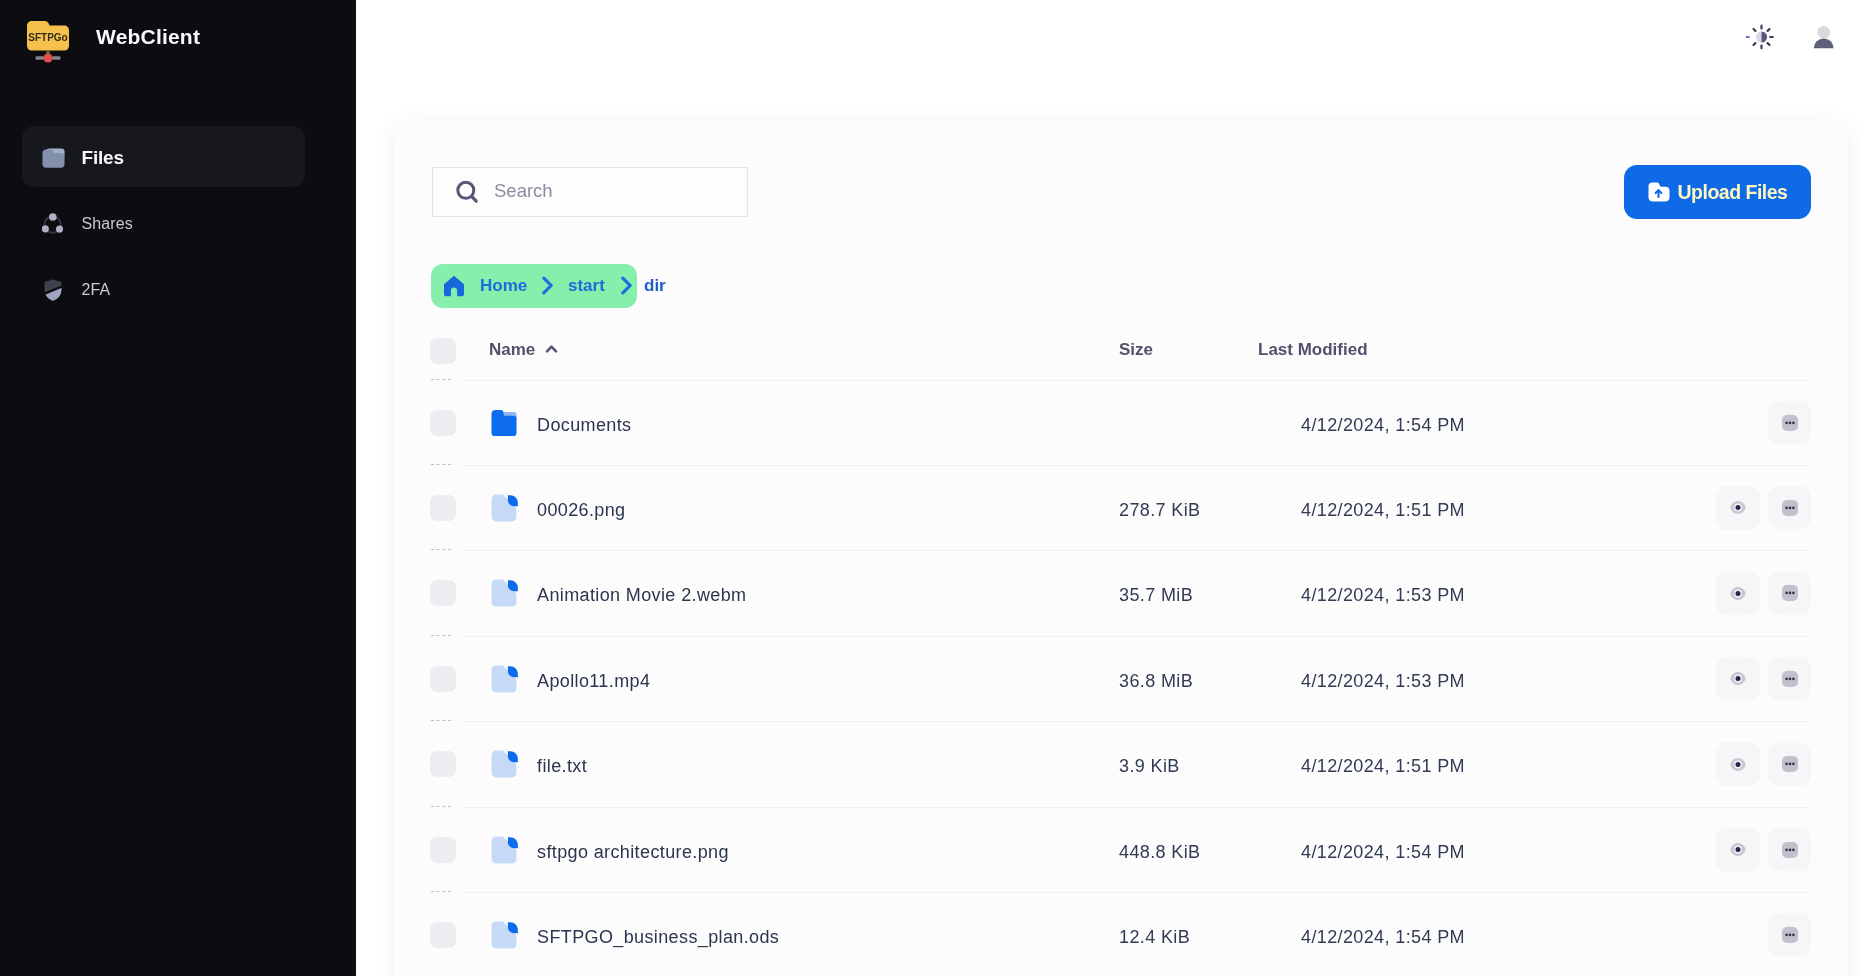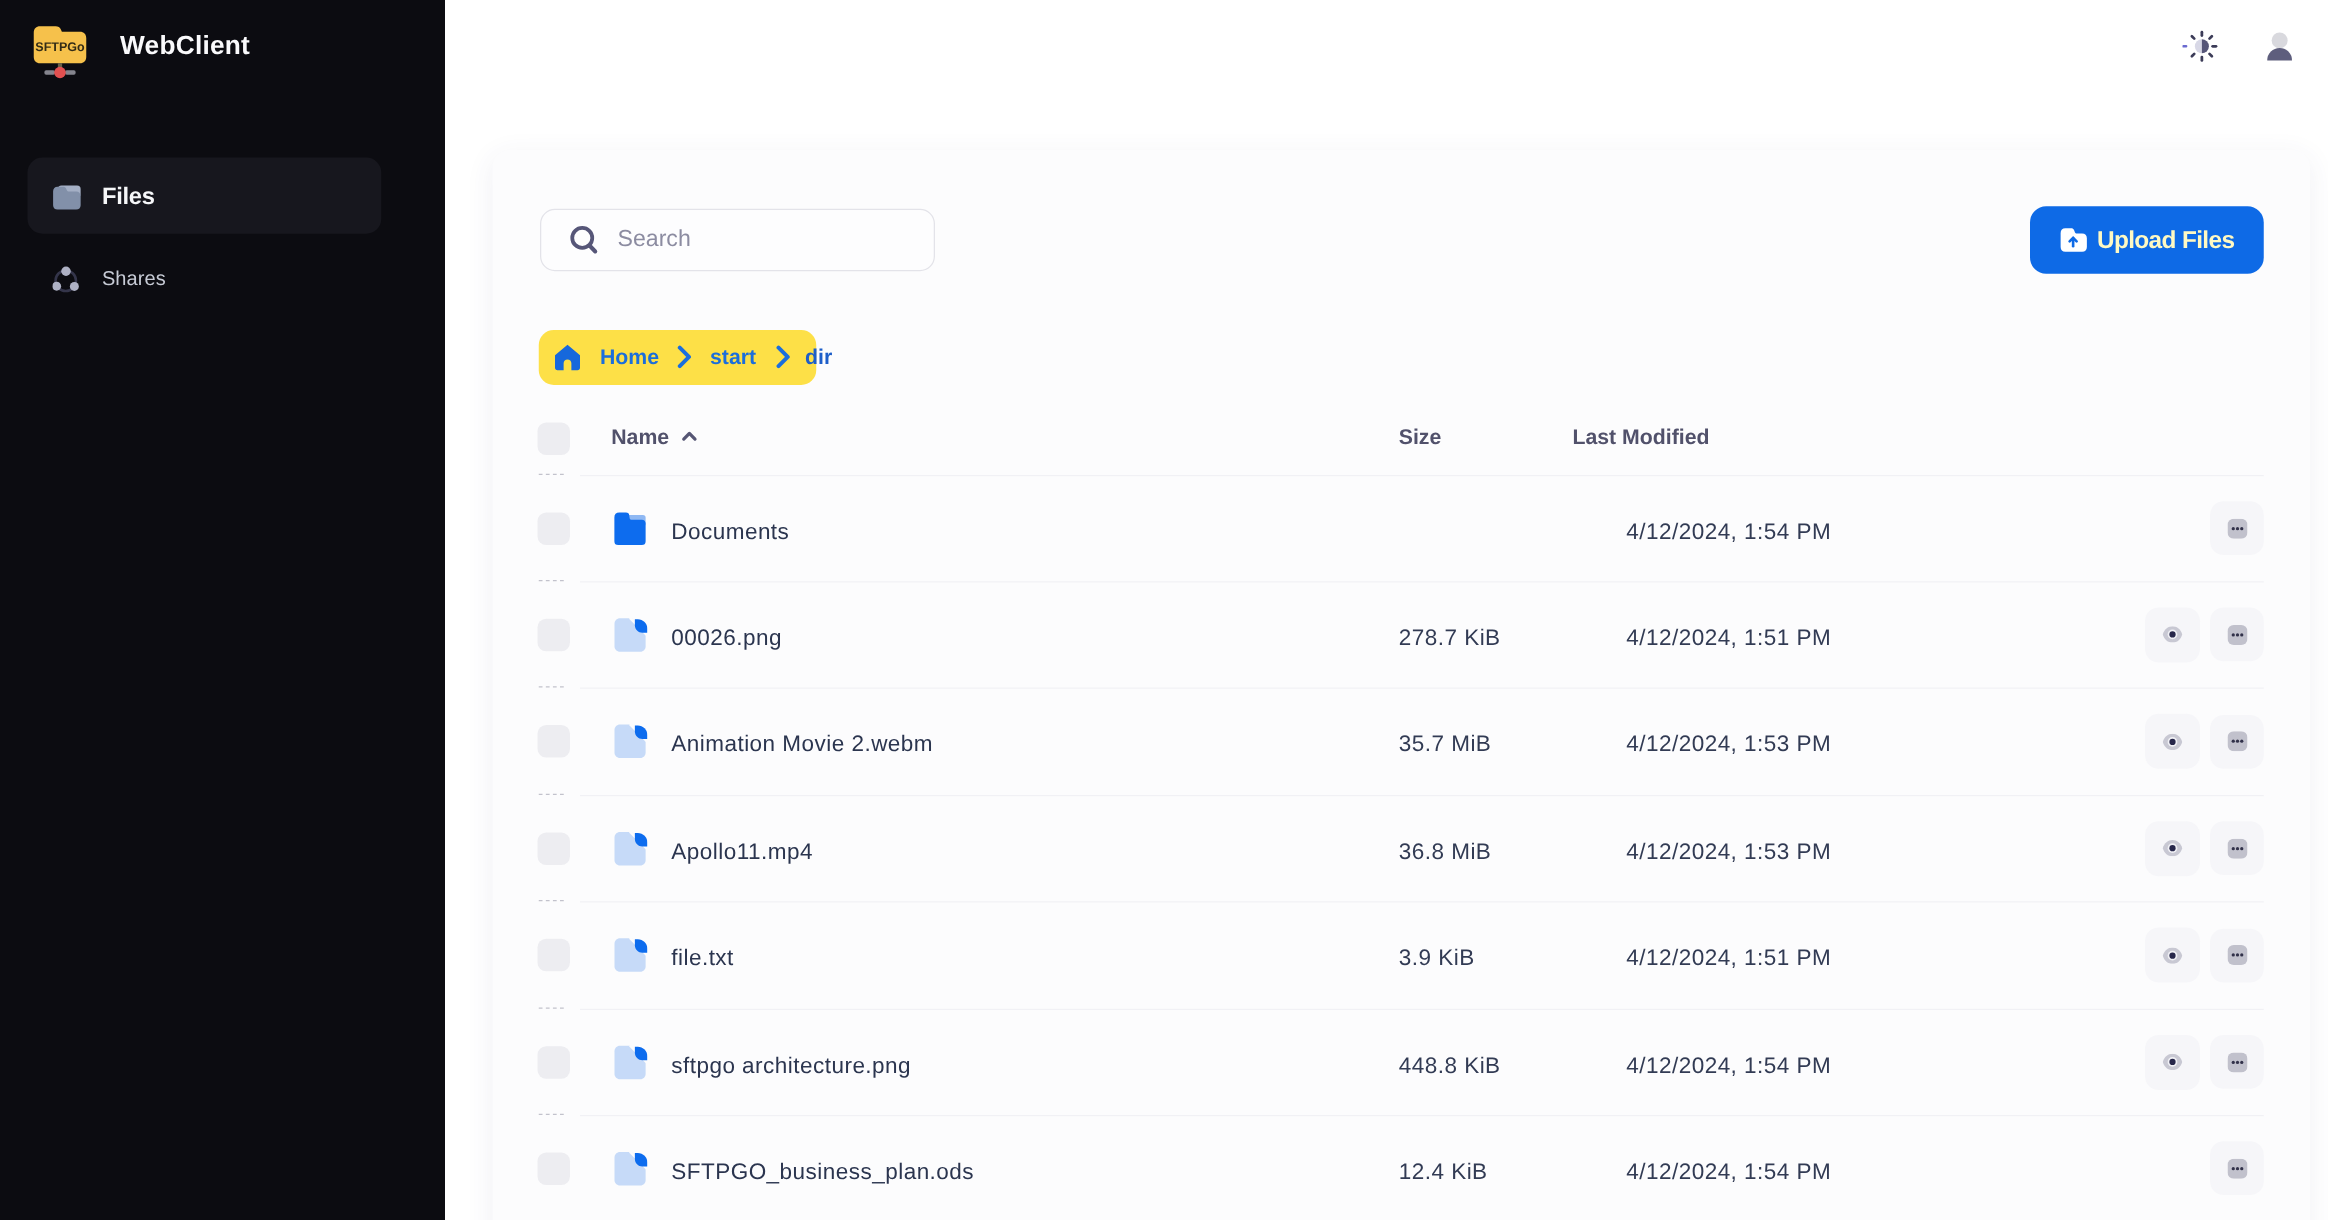--- a/index.html
+++ b/index.html
@@ -20,30 +20,30 @@
 
   
   #themeico { position:absolute; left:1746px; top:22px; }
   #userico { position:absolute; left:1810px; top:24px; }
 
   
   #card { position:absolute; left:394px; top:120px; width:1454px; height:900px;
     background:#fcfcfd; border-radius:14px; box-shadow:0 5px 22px rgba(70,70,110,.08); }
 
   #searchbox { position:absolute; left:38px; top:47px; width:316px; height:50px;
-    border:1px solid #e3e3e9; border-radius:12px; background:#fdfdfe; }
+    border:1px solid #e3e3e9; border-radius:1px; background:#fdfdfe; }
   #searchbox svg { position:absolute; left:22px; top:12px; }
   #searchbox .ph { position:absolute; left:61px; top:12px; font-size:18.5px; color:#8c8ca1; }
 
   .btn { position:absolute; top:45px; height:54px; border-radius:13px; display:flex; align-items:center; justify-content:center; gap:8px; font-size:19.5px; font-weight:bold; letter-spacing:-0.5px; }
   #btn-newfolder { left:1041px; width:178px; background:#e9f1fd; color:#1f6ae0; }
   #btn-upload { left:1230px; width:187px; background:#0e6ae6; color:#fef9c3; }
 
-  #crumb { position:absolute; left:37px; top:144px; width:222px; height:44px; border-radius:12px;
-    background:#fde047; display:flex; align-items:center; }
+  #crumb { position:absolute; left:37px; top:144px; width:206px; height:44px; border-radius:12px;
+    background:#86efac; display:flex; align-items:center; }
   #crumb .c { position:absolute; font-size:17px; font-weight:bold; color:#1b6edb; }
 
   
   .hcell { position:absolute; font-size:17px; font-weight:bold; color:#51516b; }
   .check { position:absolute; left:36px; width:26px; height:26px; border-radius:7px; background:#ededf1; }
   .row { position:absolute; left:0; width:1454px; height:86px;text-align:right; }
   .rborder { position:absolute; left:70px; height:1px; width:1347px; background:#f1f1f5; }
   .rdash { position:absolute; left:37px; width:20px; height:0; border-bottom:1.5px dashed #c2c2cc; }
   .name { position:absolute; left:143px; font-size:18px; color:#2b354f; letter-spacing:0.38px; }
   .meta { position:absolute; font-size:18px; color:#323b54; letter-spacing:0.38px; }
@@ -75,20 +75,38 @@
   <div class="navitem" id="nav-shares">
       <span class="nico">
         <svg width="23" height="24" viewBox="0 0 23 24">
       <circle cx="10.6" cy="12.6" r="8.2" fill="none" stroke="#34354a" stroke-width="2"></circle>
       <circle cx="10.8" cy="5" r="3.8" fill="#aeb1c4"></circle>
       <circle cx="3.3" cy="16.9" r="3.6" fill="#aeb1c4"></circle>
       <circle cx="17.5" cy="17.1" r="3.6" fill="#aeb1c4"></circle>
     </svg>
       </span>
       <span class="nlabel">Shares</span>
+    </div>
+  <div class="navitem" id="nav-2fa">
+      <span class="nico">
+        <svg width="22" height="24" viewBox="0 0 23 24">
+      <defs>
+            <clipPath id="shld">
+              <path d="M11.5 0.8 C13.5 2 15.8 2.7 18.6 2.9 C19.6 3 20.3 3.7 20.3 4.7 L20.3 11.7 C20.3 17.3 17 21.3 11.5 23.2 C6 21.3 2.7 17.3 2.7 11.7 L2.7 4.7 C2.7 3.7 3.4 3 4.4 2.9 C7.2 2.7 9.5 2 11.5 0.8 Z"></path>
+            </clipPath>
+          </defs>
+      <g clip-path="url(#shld)">
+        <rect x="0" y="0" width="23" height="24" fill="#3f434f"></rect>
+        <rect x="0" y="14.5" width="11" height="9.5" fill="#2f3546"></rect>
+        <polygon points="1.5,17.8 22,9.3 22,24 1.5,24" fill="#a0a5bf"></polygon>
+        <line x1="0.5" y1="16.6" x2="22.5" y2="7.5" stroke="#0c0c11" stroke-width="2.3"></line>
+      </g>
+    </svg>
+      </span>
+      <span class="nlabel">2FA</span>
     </div>
 </div>
 
 <div id="themeico"><svg width="32" height="30" viewBox="0 0 32 30">
   <g transform="translate(15.5,15)">
     <path d="M0 -5.6 A5.6 5.6 0 0 0 0 5.6 Z" fill="#d8d8e6"></path>
     <path d="M0 -5.6 A5.6 5.6 0 0 1 0 5.6 Z" fill="#565678"></path>
     <g stroke="#3c3c58" stroke-width="2.2" stroke-linecap="round">
       <line x1="0" y1="-11.3" x2="0" y2="-8.6"></line>
       <line x1="0" y1="8.6" x2="0" y2="11.3"></line>

